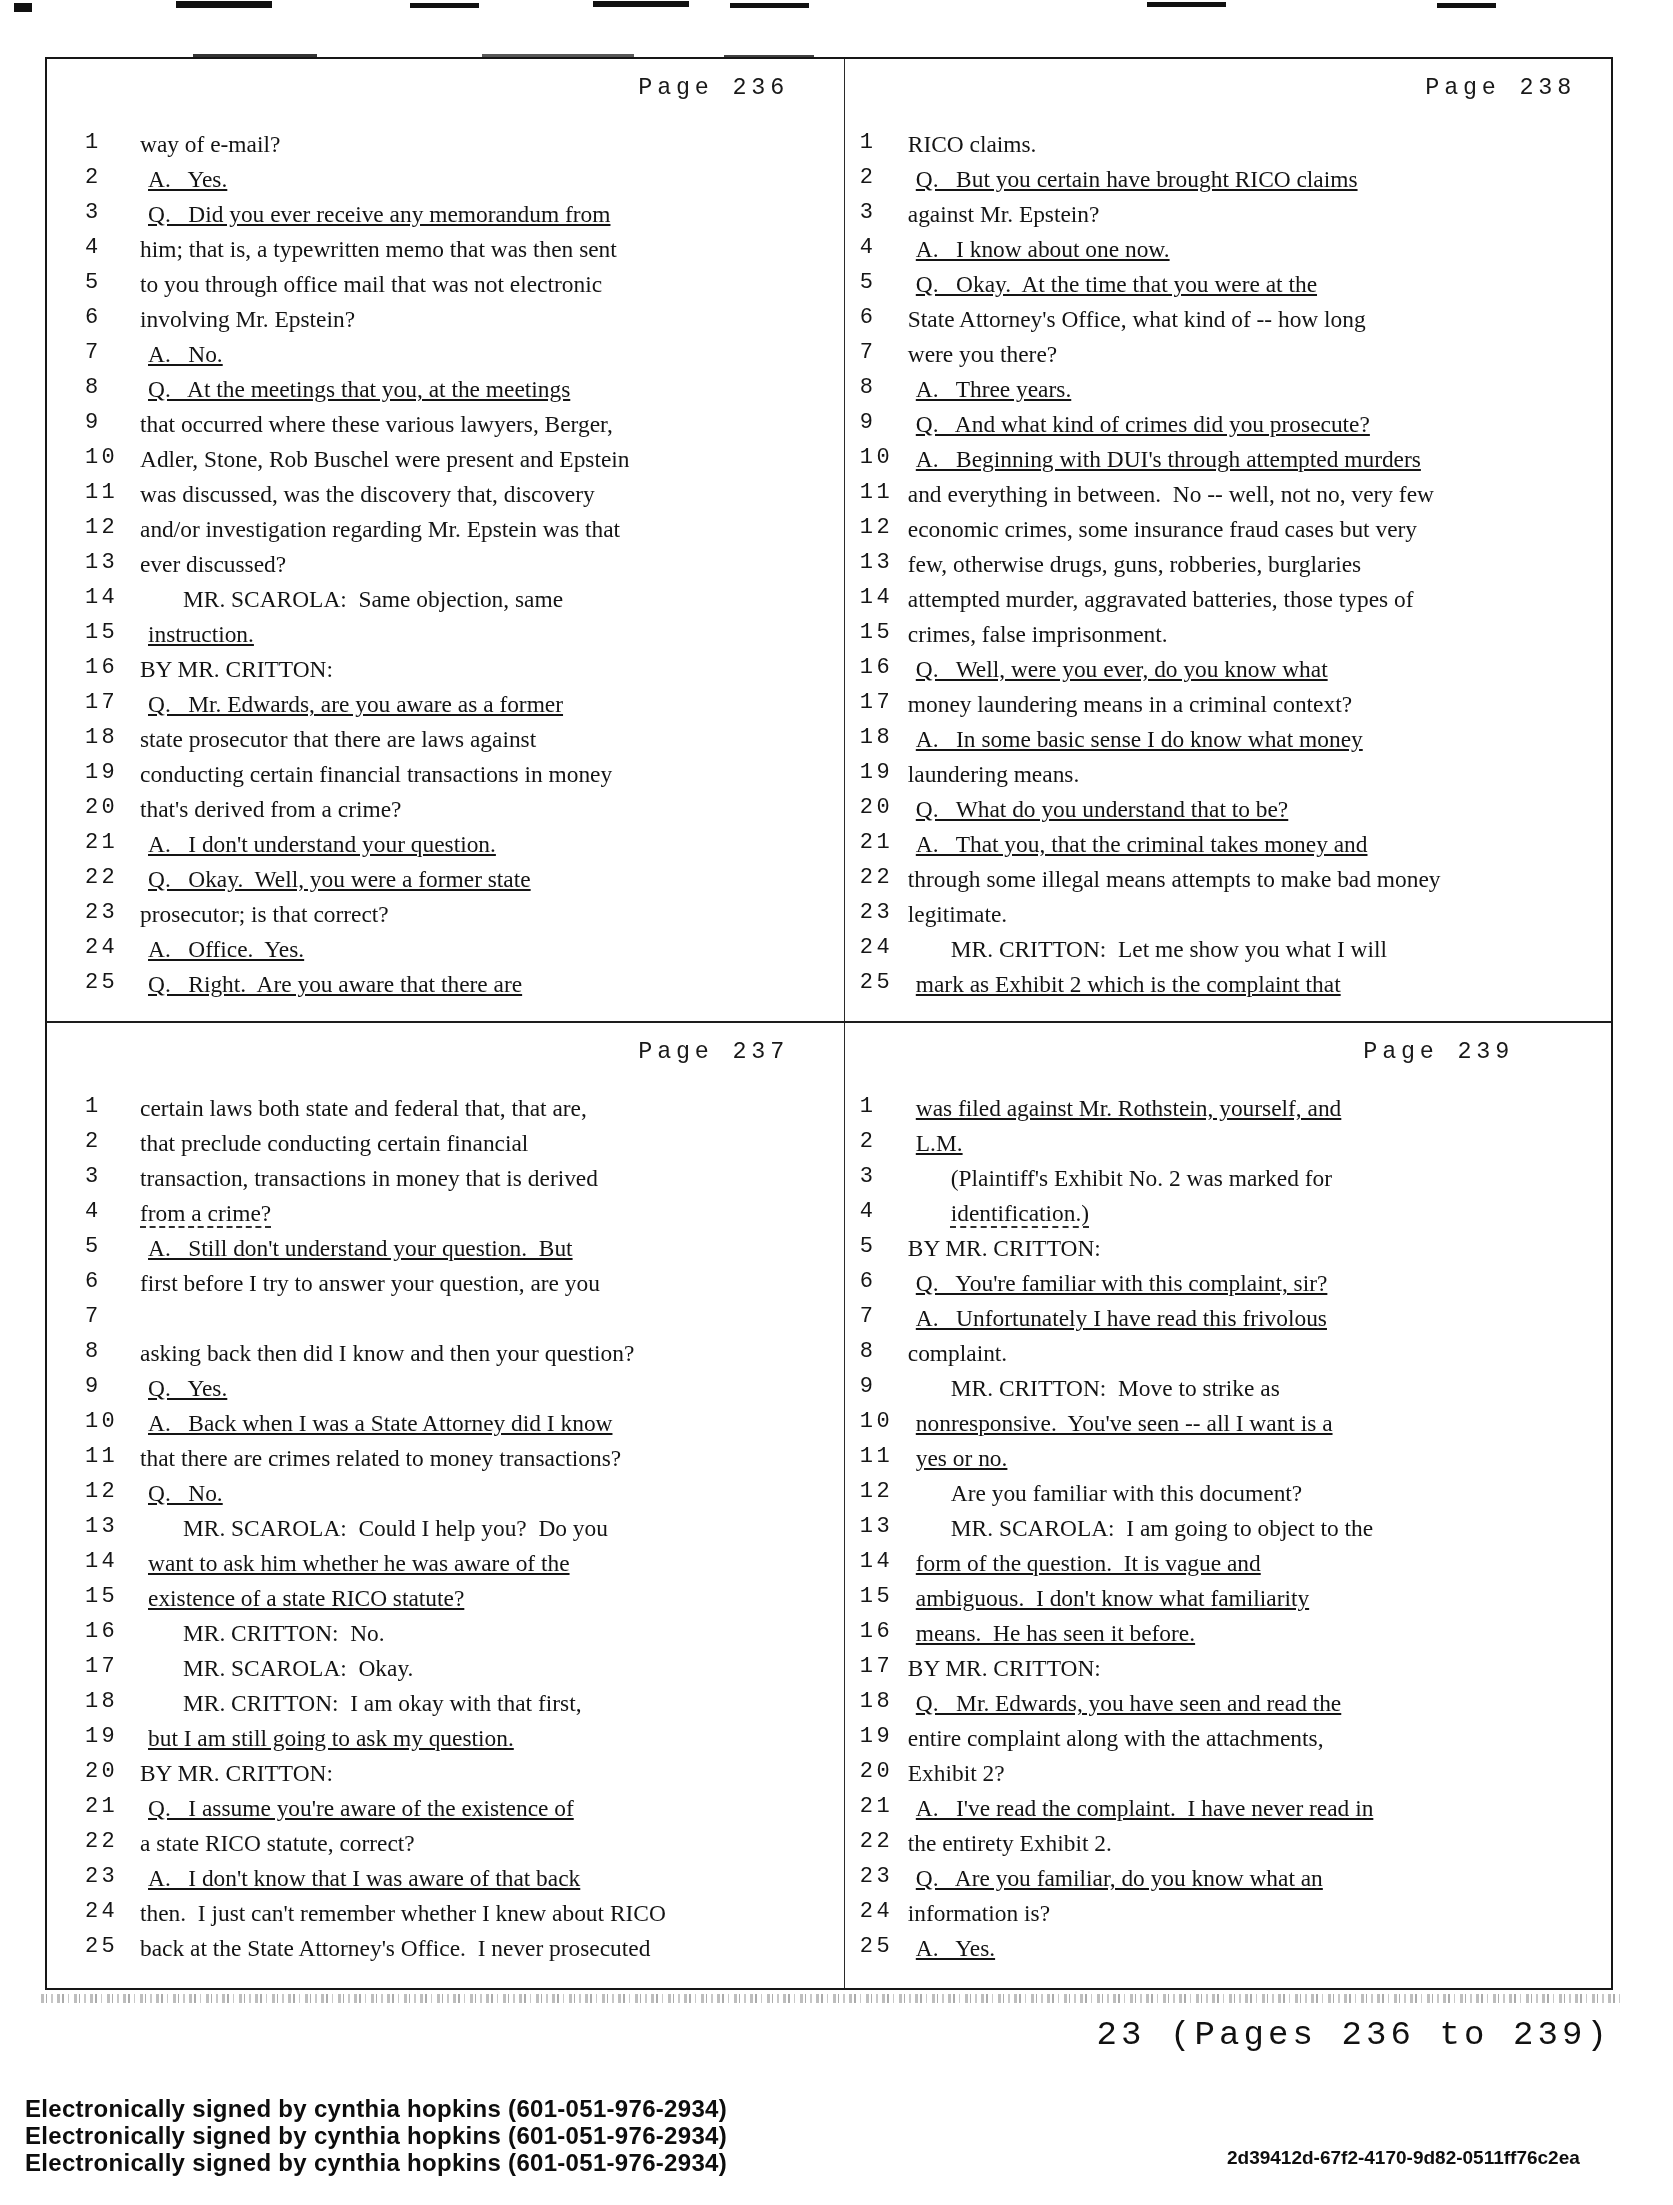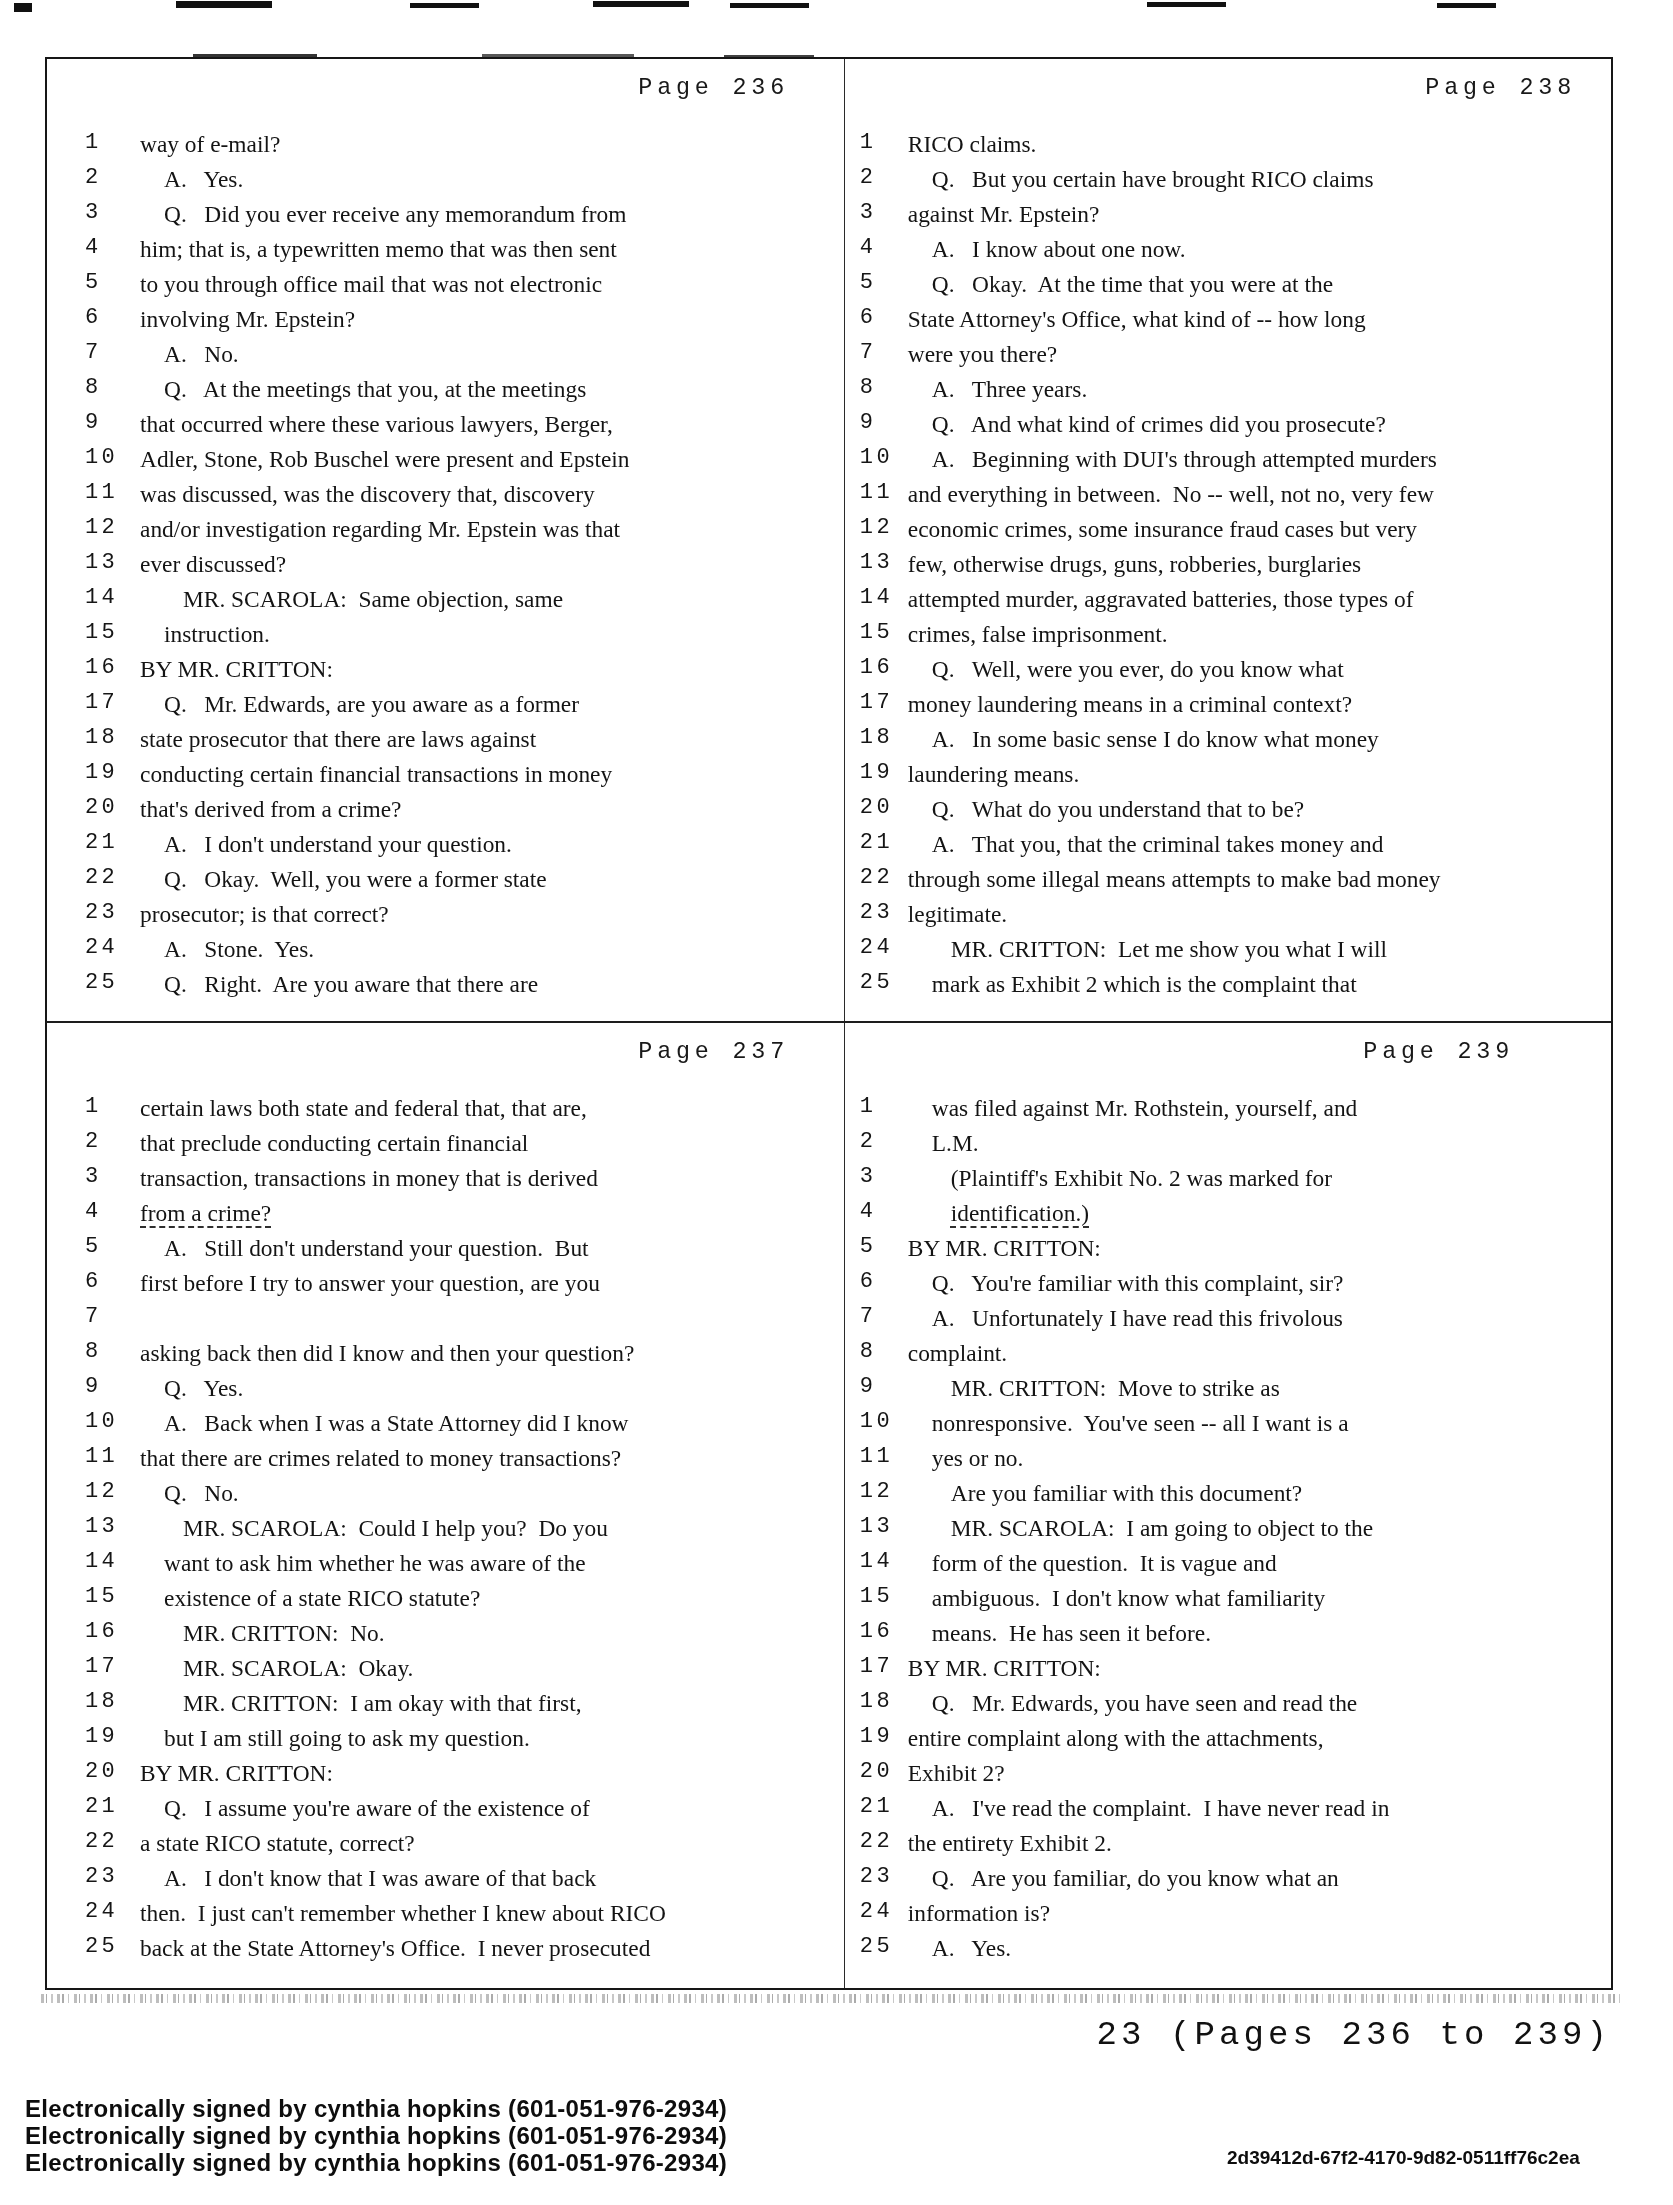--- a/index.html
+++ b/index.html
@@ -69,21 +69,21 @@
     letter-spacing: 3.4px;
     color: #161616;
   }
   #q1 .ln, #q3 .ln { margin-left: 13.8px; width: 48px; }
   .lt {
     font-size: 23.4px;
     line-height: 29px;
     color: #141414;
     white-space: pre;
   }
-  .lt.i1 { margin-left: 24px; }
+  .lt.i1 { margin-left: 8px; text-decoration: underline; }
   .lt.i2 { margin-left: 43px; text-align: center; }
   .lt.u {
     text-decoration: underline;
     text-decoration-style: dashed;
     text-decoration-thickness: 2.1px;
     text-underline-offset: 4.8px;
     text-decoration-color: #2f2f2f;
   }
 
   
@@ -180,21 +180,21 @@
       <div class="line"><span class="ln">14</span><span class="lt i2">MR. SCAROLA:  Same objection, same</span></div>
       <div class="line"><span class="ln">15</span><span class="lt i1">instruction.</span></div>
       <div class="line"><span class="ln">16</span><span class="lt i0">BY MR. CRITTON:</span></div>
       <div class="line"><span class="ln">17</span><span class="lt i1">Q.   Mr. Edwards, are you aware as a former</span></div>
       <div class="line"><span class="ln">18</span><span class="lt i0">state prosecutor that there are laws against</span></div>
       <div class="line"><span class="ln">19</span><span class="lt i0">conducting certain financial transactions in money</span></div>
       <div class="line"><span class="ln">20</span><span class="lt i0">that's derived from a crime?</span></div>
       <div class="line"><span class="ln">21</span><span class="lt i1">A.   I don't understand your question.</span></div>
       <div class="line"><span class="ln">22</span><span class="lt i1">Q.   Okay.  Well, you were a former state</span></div>
       <div class="line"><span class="ln">23</span><span class="lt i0">prosecutor; is that correct?</span></div>
-      <div class="line"><span class="ln">24</span><span class="lt i1">A.   Stone.  Yes.</span></div>
+      <div class="line"><span class="ln">24</span><span class="lt i1">A.   Office.  Yes.</span></div>
       <div class="line"><span class="ln">25</span><span class="lt i1">Q.   Right.  Are you aware that there are</span></div>
     </div>
 </div>
 <div class="quad" id="q1">
   <span class="page-header">Page 238</span>
   <div class="lines">
       <div class="line"><span class="ln">1</span><span class="lt i0">RICO claims.</span></div>
       <div class="line"><span class="ln">2</span><span class="lt i1">Q.   But you certain have brought RICO claims</span></div>
       <div class="line"><span class="ln">3</span><span class="lt i0">against Mr. Epstein?</span></div>
       <div class="line"><span class="ln">4</span><span class="lt i1">A.   I know about one now.</span></div>

